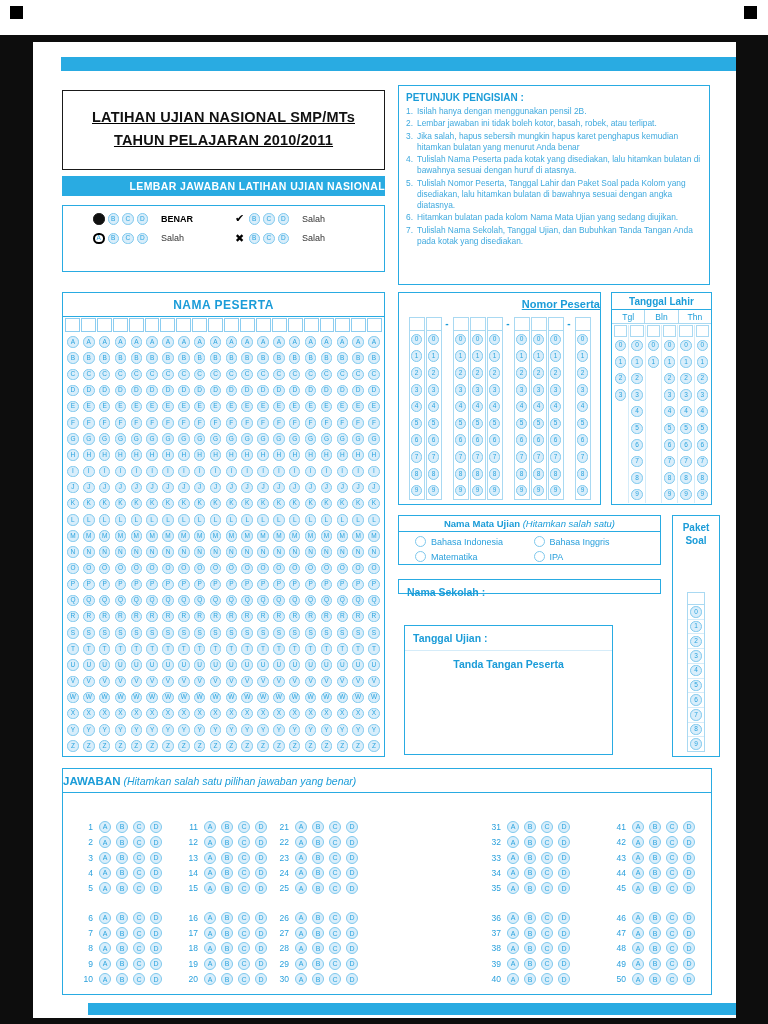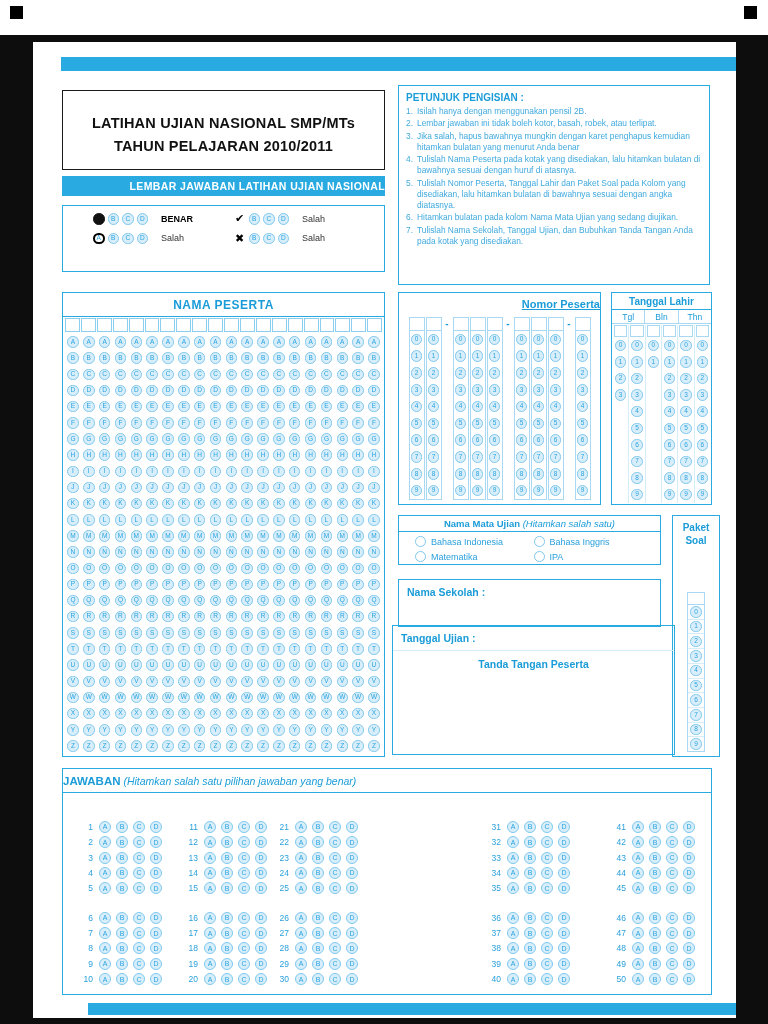--- a/index.html
+++ b/index.html
@@ -10,21 +10,21 @@
   html,body{width:768px;height:1024px;}
   body{background:#fff;font-family:"Liberation Sans","DejaVu Sans",sans-serif;position:relative;overflow:hidden;}
   .regmark{position:absolute;width:13px;height:13px;background:#000;top:6px;}
   .frame{position:absolute;left:0;top:35px;width:768px;height:989px;background:#0d0d0d;}
   .page{position:absolute;left:33px;top:7px;width:703px;height:976px;background:#fff;}
   .page > div{position:absolute;}
 
   .topbar{left:28px;right:0;top:15px;height:14px;background:var(--accent);}
   .botbar{left:55px;right:0;bottom:3px;height:12px;background:var(--accent);}
 
-  .title-box{left:29px;top:48px;width:323px;height:80px;border:1.5px solid #1a1a1a;text-align:center;padding-top:21px;}
+  .title-box{left:29px;top:48px;width:323px;height:80px;border:1.5px solid #1a1a1a;text-align:center;padding-top:15px;text-decoration:underline;}
   .title-box .t1{font-size:14.5px;font-weight:bold;color:#111;line-height:1.6;letter-spacing:.2px;}
   .banner{left:29px;top:134px;width:323px;height:20px;background:var(--accent);color:#fff;font-weight:bold;
           font-size:10.5px;text-align:right;line-height:20px;letter-spacing:.4px;}
 
   .petunjuk{left:365px;top:43px;width:312px;height:200px;border:1.5px solid var(--accent);padding:6px 7px 15px 7px;}
   .pt-title{font-size:10px;font-weight:bold;color:var(--blue);margin-bottom:3px;}
   .pt-item{display:flex;font-size:8.4px;line-height:1.34;color:#3fa9de;margin-bottom:1px;}
   .pt-num{width:11px;flex:none;}
   .pt-text{flex:1;}
 
@@ -81,23 +81,23 @@
   .bub2{width:11px;height:11px;border-radius:50%;border:1px solid var(--bubline);background:#fff;flex:none;}
 
   .ps{left:639px;top:473px;width:48px;height:242px;border:1.5px solid var(--accent);}
   .ps-title{text-align:center;font-size:10px;font-weight:bold;color:var(--blue);padding-top:5px;line-height:1.3;}
   .ps-col{position:absolute;left:50%;transform:translateX(-50%);top:76px;bottom:4px;width:18px;
           border:1px solid var(--grid);display:flex;flex-direction:column;}
   .ps-col .in{height:12px;flex:none;border-bottom:1px solid var(--grid);background:#fff;}
   .ps-col .slot{border-bottom:1px solid var(--gridlight);}
   .ps-col .slot:last-child{border-bottom:none;}
 
-  .ns{left:365px;top:537px;width:263px;height:48px;border:1.5px solid var(--accent);padding:6px 8px;
+  .ns{left:365px;top:537px;width:263px;height:15px;border:1.5px solid var(--accent);padding:6px 8px;
       font-size:10.5px;font-weight:bold;color:var(--blue);}
-  .tu{left:359px;top:583px;width:283px;height:130px;border:1.5px solid var(--accent);}
+  .tu{left:371px;top:583px;width:209px;height:130px;border:1.5px solid var(--accent);}
   .tu-label{height:24px;padding:6px 8px;font-size:10.5px;font-weight:bold;color:var(--blue);}
   .tu-sign{border-top:1px solid var(--gridlight);text-align:center;font-size:10.5px;font-weight:bold;
            color:var(--blue);padding-top:7px;}
 
   .jw{left:29px;top:726px;width:650px;height:227px;border:1.5px solid var(--accent);}
   .jw-header{height:24px;line-height:24px;border-bottom:1.5px solid var(--accent);
              color:var(--blue);font-size:10.5px;}
   .jw-title{font-weight:bold;font-size:11.5px;}
   .jw-body{position:absolute;left:0;right:0;top:24px;bottom:0;}
   .jw-group{position:absolute;top:26px;bottom:7px;width:100px;display:flex;flex-direction:column;}
@@ -130,21 +130,21 @@
           <div class="pt-item">
             <span class="pt-num">1.</span>
             <span class="pt-text">Isilah hanya dengan menggunakan pensil 2B.</span>
           </div>
           <div class="pt-item">
             <span class="pt-num">2.</span>
             <span class="pt-text">Lembar jawaban ini tidak boleh kotor, basah, robek, atau terlipat.</span>
           </div>
           <div class="pt-item">
             <span class="pt-num">3.</span>
-            <span class="pt-text">Jika salah, hapus bawahnya mungkin dengan karet penghapus kemudian hitamkan bulatan yang menurut Anda benar</span>
+            <span class="pt-text">Jika salah, hapus sebersih mungkin hapus karet penghapus kemudian hitamkan bulatan yang menurut Anda benar</span>
           </div>
           <div class="pt-item">
             <span class="pt-num">4.</span>
             <span class="pt-text">Tulislah Nama Peserta pada kotak yang disediakan, lalu hitamkan bulatan di bawahnya sesuai dengan huruf di atasnya.</span>
           </div>
           <div class="pt-item">
             <span class="pt-num">5.</span>
             <span class="pt-text">Tulislah Nomor Peserta, Tanggal Lahir dan Paket Soal pada Kolom yang disediakan, lalu hitamkan bulatan di bawahnya sesuai dengan angka diatasnya.</span>
           </div>
           <div class="pt-item">

